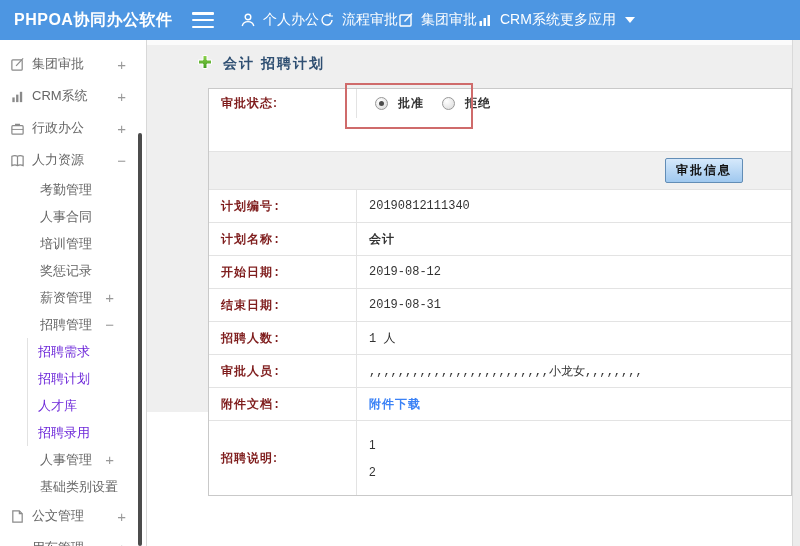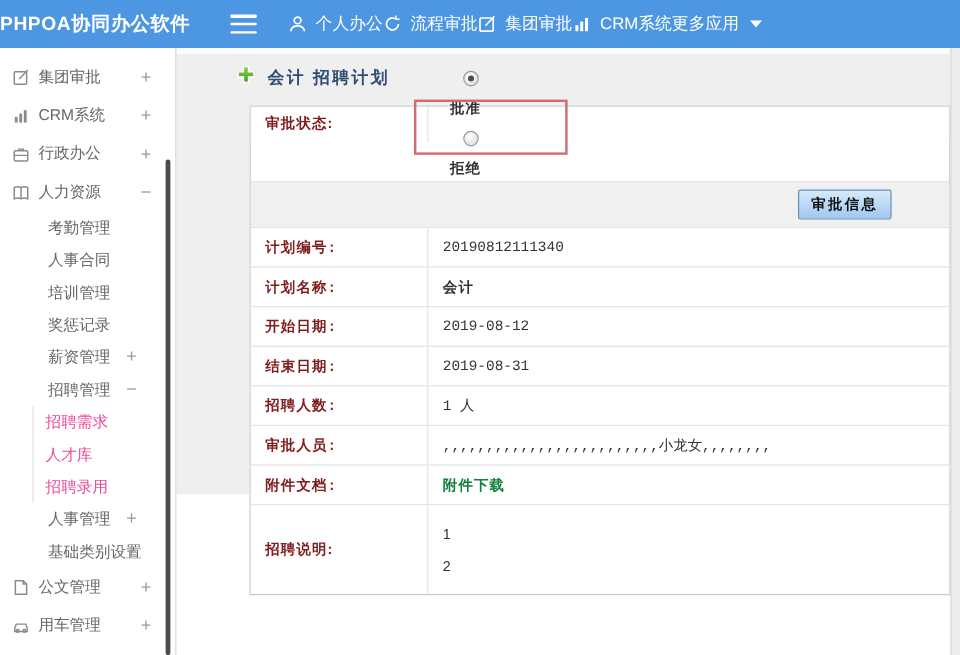--- a/index.html
+++ b/index.html
@@ -9,39 +9,39 @@
     font-family:"Liberation Sans","DejaVu Sans",sans-serif;
     background:#ffffff;
     -webkit-font-smoothing:antialiased;
   }
 
   
   .topbar {
     position:absolute; left:0; top:0; width:800px; height:40px;
     background:#4d96e2; display:flex; align-items:center; color:#fff; z-index:5;
   }
-  .logo { width:192px; font-size:16px; font-weight:bold; letter-spacing:.5px; white-space:nowrap; }
+  .logo { width:192px; padding-left:14px; font-size:16px; font-weight:bold; letter-spacing:.5px; white-space:nowrap; }
   .hamburger { width:22px; height:16px; display:flex; flex-direction:column; justify-content:space-between; cursor:pointer; margin-right:26px; }
   .hamburger span { display:block; height:2.5px; background:#fff; border-radius:1px; }
   .nav { display:flex; align-items:flex-end; }
   .nav-item { display:flex; align-items:center; gap:7px; font-size:14px; cursor:pointer; white-space:nowrap; }
   .nav-item svg { display:block; }
   .caret { width:0; height:0; border-left:5px solid transparent; border-right:5px solid transparent; border-top:6px solid #fff; margin-left:2px; }
 
   
   .sidebar {
     position:absolute; left:0; top:40px; width:147px; height:506px;
     background:#fff; border-right:1px solid #d8d8d8; padding-top:8px; z-index:2;
   }
   .side-item { position:relative; display:flex; align-items:center; color:#666; font-size:13px; cursor:pointer; }
   .side-item.l1 { height:32px; padding-left:10px; }
   .side-item.l1 .s-icon { margin-right:7px; display:flex; }
   .side-item.l2 { height:27px; padding-left:40px;align-items:center; }
   .l3-wrap { margin-left:27px; border-left:1px solid #e2e2e2; }
-  .side-item.l3 { height:27px; padding-left:10px; color:#ec4899; }
+  .side-item.l3 { height:27px; padding-left:10px; color:#6d28d9; }
   .expand { position:absolute; font-size:15px; color:#999; font-weight:400; }
   .side-item.l1 .expand { right:20px; }
   .side-item.l2 .expand { right:32px; }
   .side-scrollthumb { position:absolute; left:138px; top:93px; width:4px; height:413px; background:#4c4c4c; border-radius:2px; }
 
   
   .main {
     position:absolute; left:147px; top:40px; width:645px; height:372px;
     background:#efefef; z-index:1;
   }
@@ -58,34 +58,34 @@
   .trow:first-child { border-top:none; }
   .tlabel {
     width:148px; padding-left:12px; font-size:12px; color:#7f1d1d; font-weight:bold;
     display:flex; align-items:center; border-right:1px solid #e3e3e3; letter-spacing:1px;
   }
   .tval { flex:1; padding-left:12px; font-size:12px; color:#333; display:flex; align-items:center; }
   .h30 { height:29px; } .h33 { height:33px;font-family:Liberation Mono, monospace; } .h75 { height:75px; }
   .row-button { height:38px; background:#f0f0f0; display:flex; align-items:center; justify-content:flex-end; padding-right:48px; border-top:1px solid #e3e3e3;margin-top:33px; }
   .bold-val { font-weight:bold; letter-spacing:1px; }
 
-  .radio-group { display:flex; align-items:center; gap:10px; padding-left:6px;flex-direction:column; }
+  .radio-group { display:flex; align-items:center; gap:10px; padding-left:6px; }
   .radio { position:relative; width:13px; height:13px; border-radius:50%; border:1px solid #989898; background:radial-gradient(circle at 35% 30%, #ffffff, #d9d9d9); cursor:pointer; }
   .radio.checked::after { content:""; position:absolute; left:3px; top:3px; width:5px; height:5px; border-radius:50%; background:#4c4c4c; }
   .radio-label { font-size:12px; font-weight:bold; color:#333; letter-spacing:1px; margin-right:8px; cursor:pointer; }
 
   .approve-btn {
     min-width:72px; height:25px; padding:0 10px;
     background:linear-gradient(#d6e9fb,#9fc8ef);
     border:1px solid #628db6; border-radius:2px;
     font-size:12px; font-weight:bold; color:#111; letter-spacing:2px;
     cursor:pointer; font-family:inherit;
   }
 
-  .file-link { color:#15803d; font-weight:bold; text-decoration:none; letter-spacing:1px; cursor:pointer; }
+  .file-link { color:#3b82f6; font-weight:bold; text-decoration:none; letter-spacing:1px; cursor:pointer; }
   .multiline { flex-direction:column; align-items:flex-start; justify-content:center; gap:13px; }
 
   
   .annotation-box {
     position:absolute; left:345px; top:83px; width:128px; height:46px;
     border:2px solid #cf6b6b; z-index:6; pointer-events:none;
   }
 
   
   .page-scrollbar { position:absolute; left:792px; top:40px; width:8px; height:506px; background:#ececec; border-left:1px solid #d9d9d9; z-index:3; }
@@ -216,20 +216,23 @@
     <span class="expand">+</span>
   </div>
   <div class="side-item l2">
     <span>招聘管理</span>
     <span class="expand">−</span>
   </div>
 
   <div class="l3-wrap">
     <div class="side-item l3">
       <span>招聘需求</span>
+    </div>
+    <div class="side-item l3">
+      <span>招聘计划</span>
     </div>
     <div class="side-item l3">
       <span>人才库</span>
     </div>
     <div class="side-item l3">
       <span>招聘录用</span>
     </div>
   </div>
 
   <div class="side-item l2">

